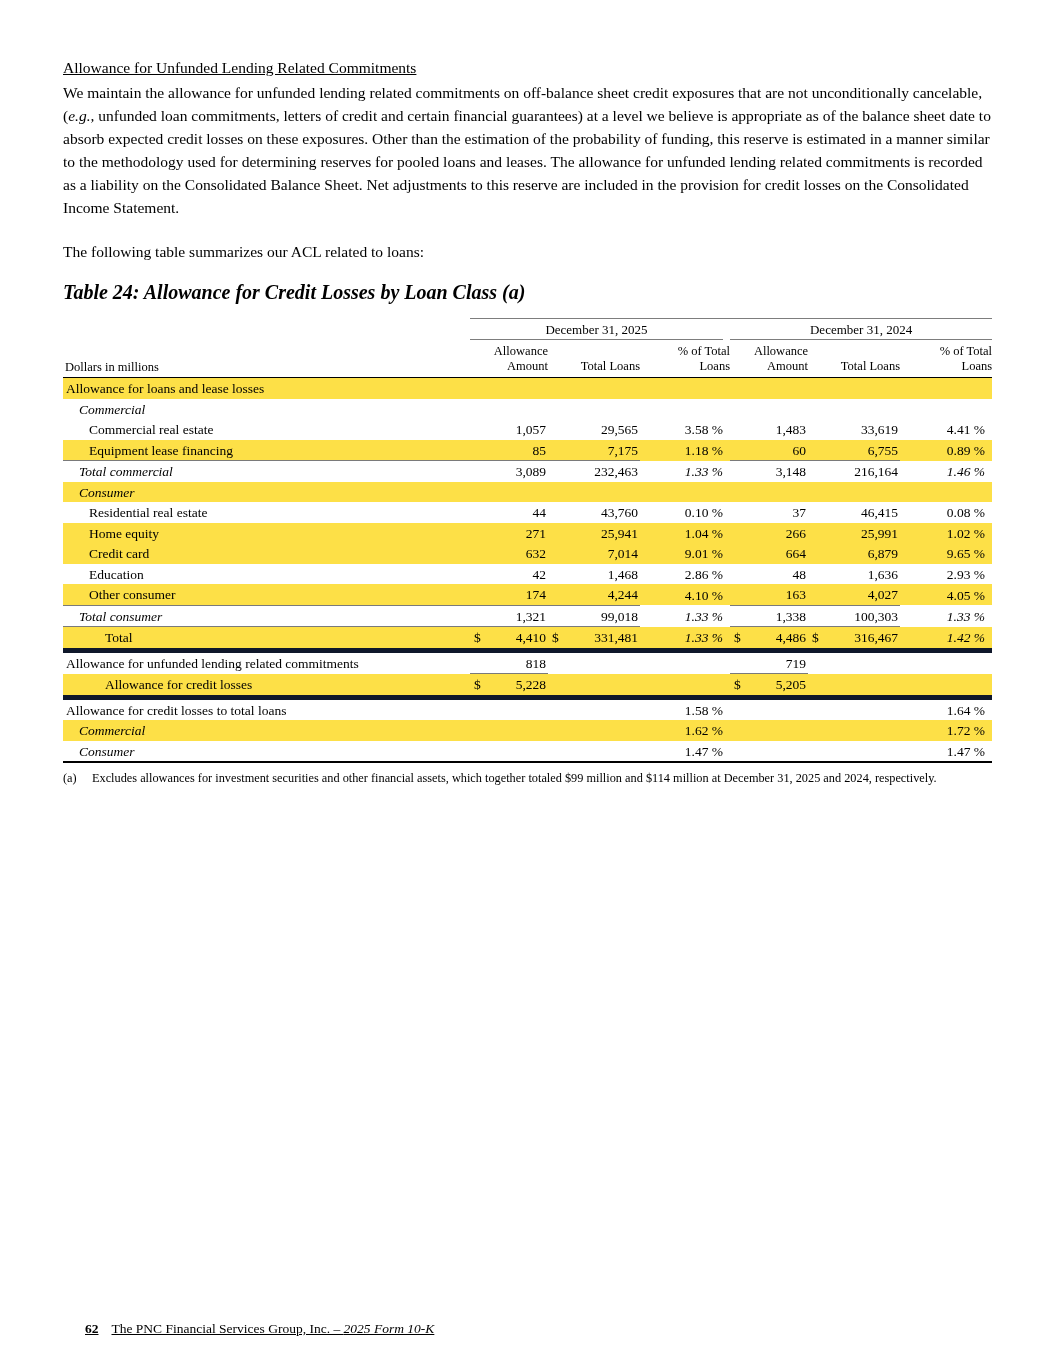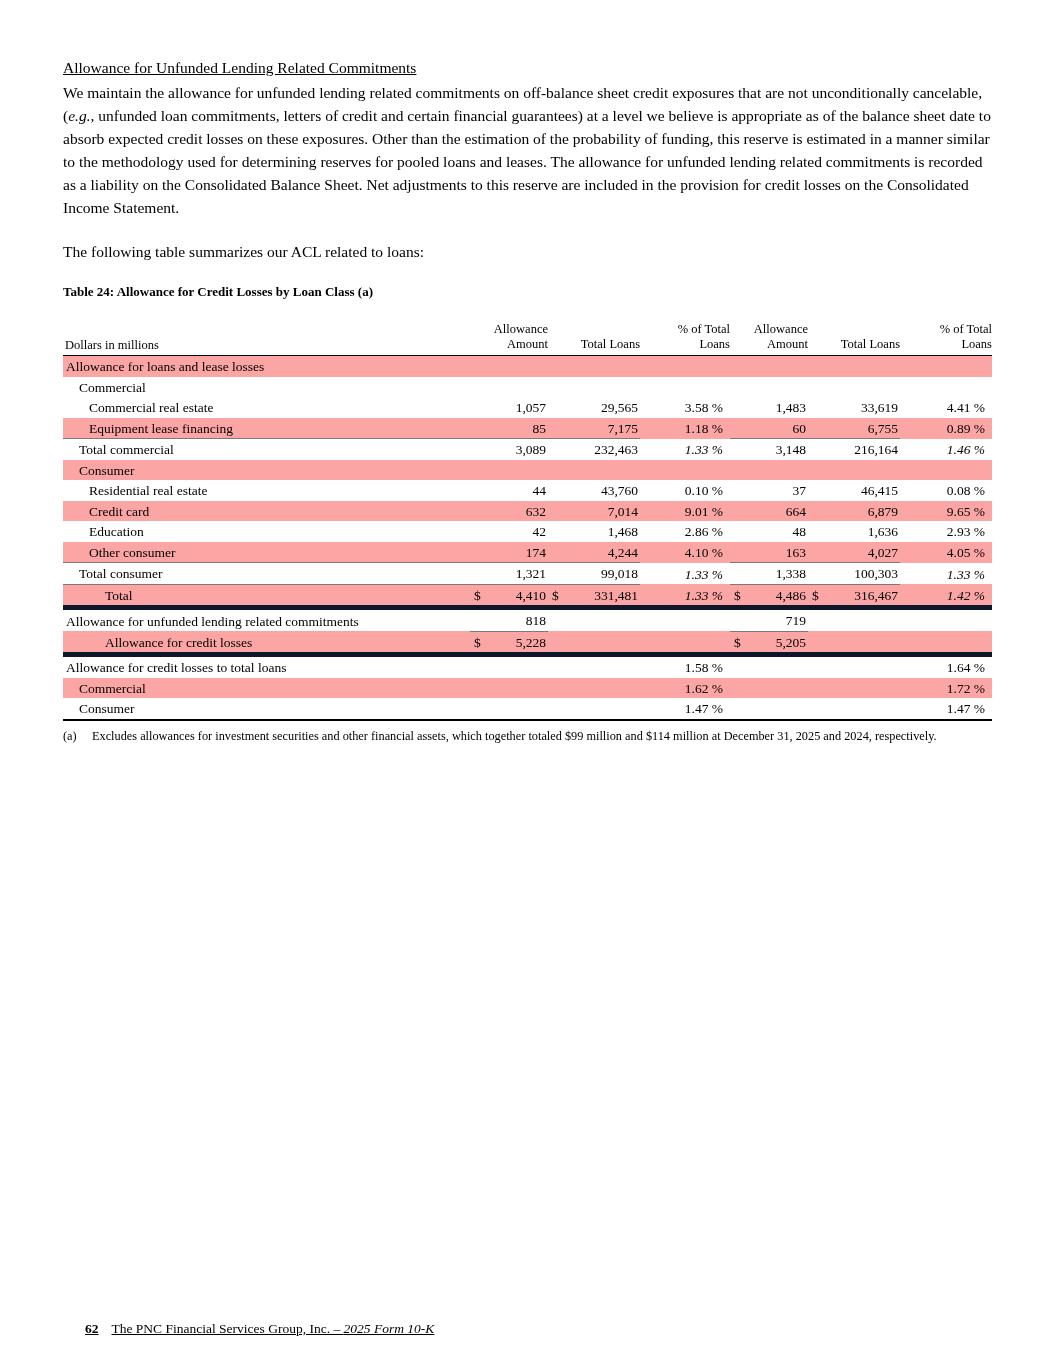--- a/index.html
+++ b/index.html
@@ -22,22 +22,23 @@
     margin: 0 0 2px 0;
     line-height: 22px;
   }
   .body-text {
     font-size: 15.5px;
     line-height: 23px;
     margin: 0;
   }
   .intro-line { margin-top: 21px; }
   .table-title {
-    font-size: 13px;
+    font-size: 20px;
     font-weight: bold;
+    font-style: italic;
     margin: 18px 0 0 0;
     line-height: 22px;
   }
 
   table.acl-table {
     margin-top: 15px;
     border-collapse: collapse;
     table-layout: fixed;
     width: 929px;
     font-size: 13.5px;
@@ -64,28 +65,28 @@
     white-space: pre-line !important;
     font-size: 12.5px;
     line-height: 14.5px;
     padding: 4px 0 3px 0 !important;
   }
   td.rowhdr { font-size: 12.5px; padding-left: 2px !important; font-family: Liberation Serif, serif; }
 
   
   td.lbl { text-align: left; }
   td.ind0 { padding-left: 3px !important; }
-  td.ind1 { padding-left: 16px !important; }
+  td.ind1 { padding-left: 16px !important; font-style: italic; }
   td.ind2 { padding-left: 26px !important; }
   td.ind3 { padding-left: 42px !important; }
   td.ds  { text-align: left; padding-left: 4px !important; }
   td.num { text-align: right; padding-right: 2px !important; }
   td.pct { text-align: right; padding-right: 7px !important; }
 
-  tr.shaded { background: #fca5a5; }
+  tr.shaded { background: #fde047; }
 
   tr.top-rule td { border-top: 1px solid #7a7a7a; }
   tr.top-rule td.c-p1, tr.top-rule td.c-p2 { border-top: none; font-style: italic; }
   tr.rule-full td { border-bottom: 5px solid #0f172a; }
   tr.rule-thick td { border-bottom: 2.5px solid #000; }
   tr.amt-underline td.c-d1, tr.amt-underline td.c-a1,
   tr.amt-underline td.c-d3, tr.amt-underline td.c-a2 { border-bottom: 1px solid #7a7a7a; }
 
   .footnote {
     display: flex;
@@ -128,20 +129,29 @@
           <col style="width:24px">
           <col style="width:68px">
           <col style="width:90px">
         <col style="width:16px">
           <col style="width:62px">
           <col style="width:24px">
           <col style="width:68px">
           <col style="width:92px">
       </colgroup>
       <thead>
+        <tr>
+          <td class="lbl"></td>
+          <td colspan="5" class="grp-cell">
+            <div class="grp-line grp-line-1">December 31, 2025</div>
+          </td>
+          <td colspan="5" class="grp-cell">
+            <div class="grp-line grp-line-2">December 31, 2024</div>
+          </td>
+        </tr>
         <tr class="subhead">
           <td class="lbl rowhdr">Dollars in millions</td>
           <td colspan="2" class="sub">Allowance
 Amount</td>
           <td colspan="2" class="sub">Total Loans</td>
           <td class="sub">% of Total
 Loans</td>
           <td colspan="2" class="sub">Allowance
 Amount</td>
           <td colspan="2" class="sub">Total Loans</td>
@@ -235,20 +245,33 @@
             <td class="ds c-d2"></td>
             <td class="num c-l1">43,760</td>
             <td class="pct c-p1">0.10 %</td>
             <td class="ds c-d3"></td>
             <td class="num c-a2">37</td>
             <td class="ds c-d4"></td>
             <td class="num c-l2">46,415</td>
             <td class="pct c-p2">0.08 %</td>
           </tr>
           <tr class="shaded">
+            <td class="lbl ind2">Home equity</td>
+            <td class="ds c-d1"></td>
+            <td class="num c-a1">271</td>
+            <td class="ds c-d2"></td>
+            <td class="num c-l1">25,941</td>
+            <td class="pct c-p1">1.04 %</td>
+            <td class="ds c-d3"></td>
+            <td class="num c-a2">266</td>
+            <td class="ds c-d4"></td>
+            <td class="num c-l2">25,991</td>
+            <td class="pct c-p2">1.02 %</td>
+          </tr>
+          <tr class="shaded">
             <td class="lbl ind2">Credit card</td>
             <td class="ds c-d1"></td>
             <td class="num c-a1">632</td>
             <td class="ds c-d2"></td>
             <td class="num c-l1">7,014</td>
             <td class="pct c-p1">9.01 %</td>
             <td class="ds c-d3"></td>
             <td class="num c-a2">664</td>
             <td class="ds c-d4"></td>
             <td class="num c-l2">6,879</td>

